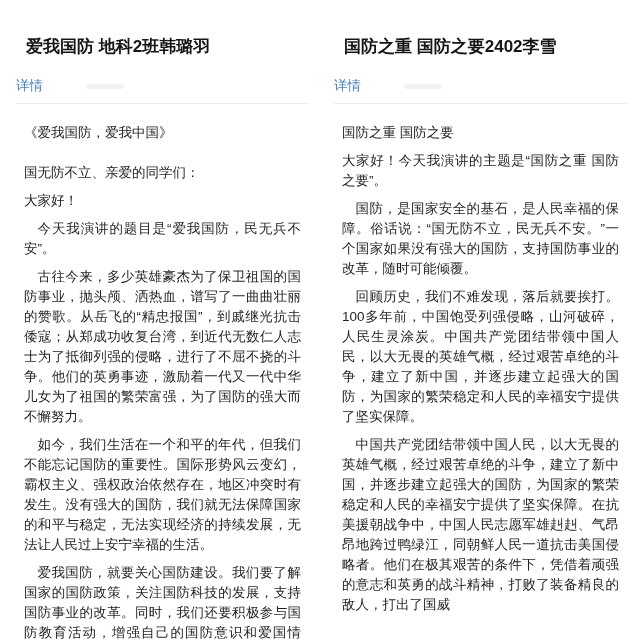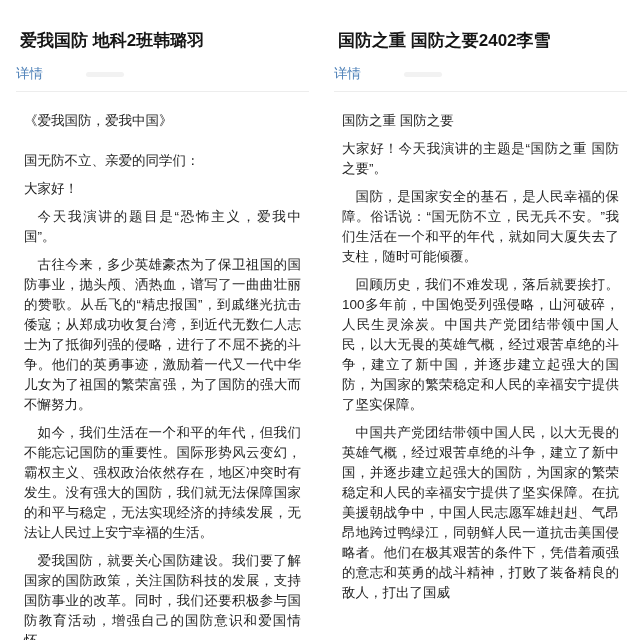--- a/index.html
+++ b/index.html
@@ -17,21 +17,21 @@
     box-sizing: border-box;
     display: flex;
     padding: 0 13px 0 16px;
     gap: 25px;
   }
   .article-card {
     flex: 1 1 0;
     min-width: 0;
   }
   .article-title {
-    margin: 4px;
+    margin: 10px;
     padding-top: 25px;
     font-size: 17px;
     line-height: 23px;
     font-weight: 700;
     color: #151515;
     white-space: nowrap;
     overflow: hidden;
   }
   .detail-row {
     position: relative;
@@ -84,21 +84,21 @@
     </div>
     <div class="divider"></div>
     <div class="article-body">
 
         <p class="p-gap">《爱我国防，爱我中国》</p>
 
         <p>国无防不立、亲爱的同学们：</p>
 
         <p>大家好！</p>
 
-        <p class="p-indent">今天我演讲的题目是“恐怖主义，爱我中国”。</p>
+        <p class="p-indent">今天我演讲的题目是“爱我国防，民无兵不安”。</p>
 
 
         <p class="p-indent">古往今来，多少英雄豪杰为了保卫祖国的国防事业，抛头颅、洒热血，谱写了一曲曲壮丽的赞歌。从岳飞的“精忠报国”，到戚继光抗击倭寇；从郑成功收复台湾，到近代无数仁人志士为了抵御列强的侵略，进行了不屈不挠的斗争。他们的英勇事迹，激励着一代又一代中华儿女为了祖国的繁荣富强，为了国防的强大而不懈努力。</p>
 
         <p class="p-indent">如今，我们生活在一个和平的年代，但我们不能忘记国防的重要性。国际形势风云变幻，霸权主义、强权政治依然存在，地区冲突时有发生。没有强大的国防，我们就无法保障国家的和平与稳定，无法实现经济的持续发展，无法让人民过上安宁幸福的生活。</p>
 
         <p class="p-indent">爱我国防，就要关心国防建设。我们要了解国家的国防政策，关注国防科技的发展，支持国防事业的改革。同时，我们还要积极参与国防教育活动，增强自己的国防意识和爱国情怀。</p>
 
         <p class="p-indent">爱我国防，更要从自身做起。作为新时代的青</p>
       </div>
@@ -111,21 +111,21 @@
       <a class="detail-link">详情</a>
     </div>
     <div class="divider"></div>
     <div class="article-body">
 
         <p>国防之重 国防之要</p>
 
 
         <p>大家好！今天我演讲的主题是“国防之重 国防之要”。</p>
 
-        <p class="p-indent">国防，是国家安全的基石，是人民幸福的保障。俗话说：“国无防不立，民无兵不安。”我们生活在一个和平的年代，就如同大厦失去了支柱，随时可能倾覆。</p>
+        <p class="p-indent">国防，是国家安全的基石，是人民幸福的保障。俗话说：“国无防不立，民无兵不安。”一个国家如果没有强大的国防，支持国防事业的改革，随时可能倾覆。</p>
 
 
         <p class="p-indent">回顾历史，我们不难发现，落后就要挨打。100多年前，中国饱受列强侵略，山河破碎，人民生灵涂炭。中国共产党团结带领中国人民，以大无畏的英雄气概，经过艰苦卓绝的斗争，建立了新中国，并逐步建立起强大的国防，为国家的繁荣稳定和人民的幸福安宁提供了坚实保障。</p>
 
         <p class="p-indent">中国共产党团结带领中国人民，以大无畏的英雄气概，经过艰苦卓绝的斗争，建立了新中国，并逐步建立起强大的国防，为国家的繁荣稳定和人民的幸福安宁提供了坚实保障。在抗美援朝战争中，中国人民志愿军雄赳赳、气昂昂地跨过鸭绿江，同朝鲜人民一道抗击美国侵略者。他们在极其艰苦的条件下，凭借着顽强的意志和英勇的战斗精神，打败了装备精良的敌人，打出了国威</p>
       </div>
   </div>
 
 </div>
 

